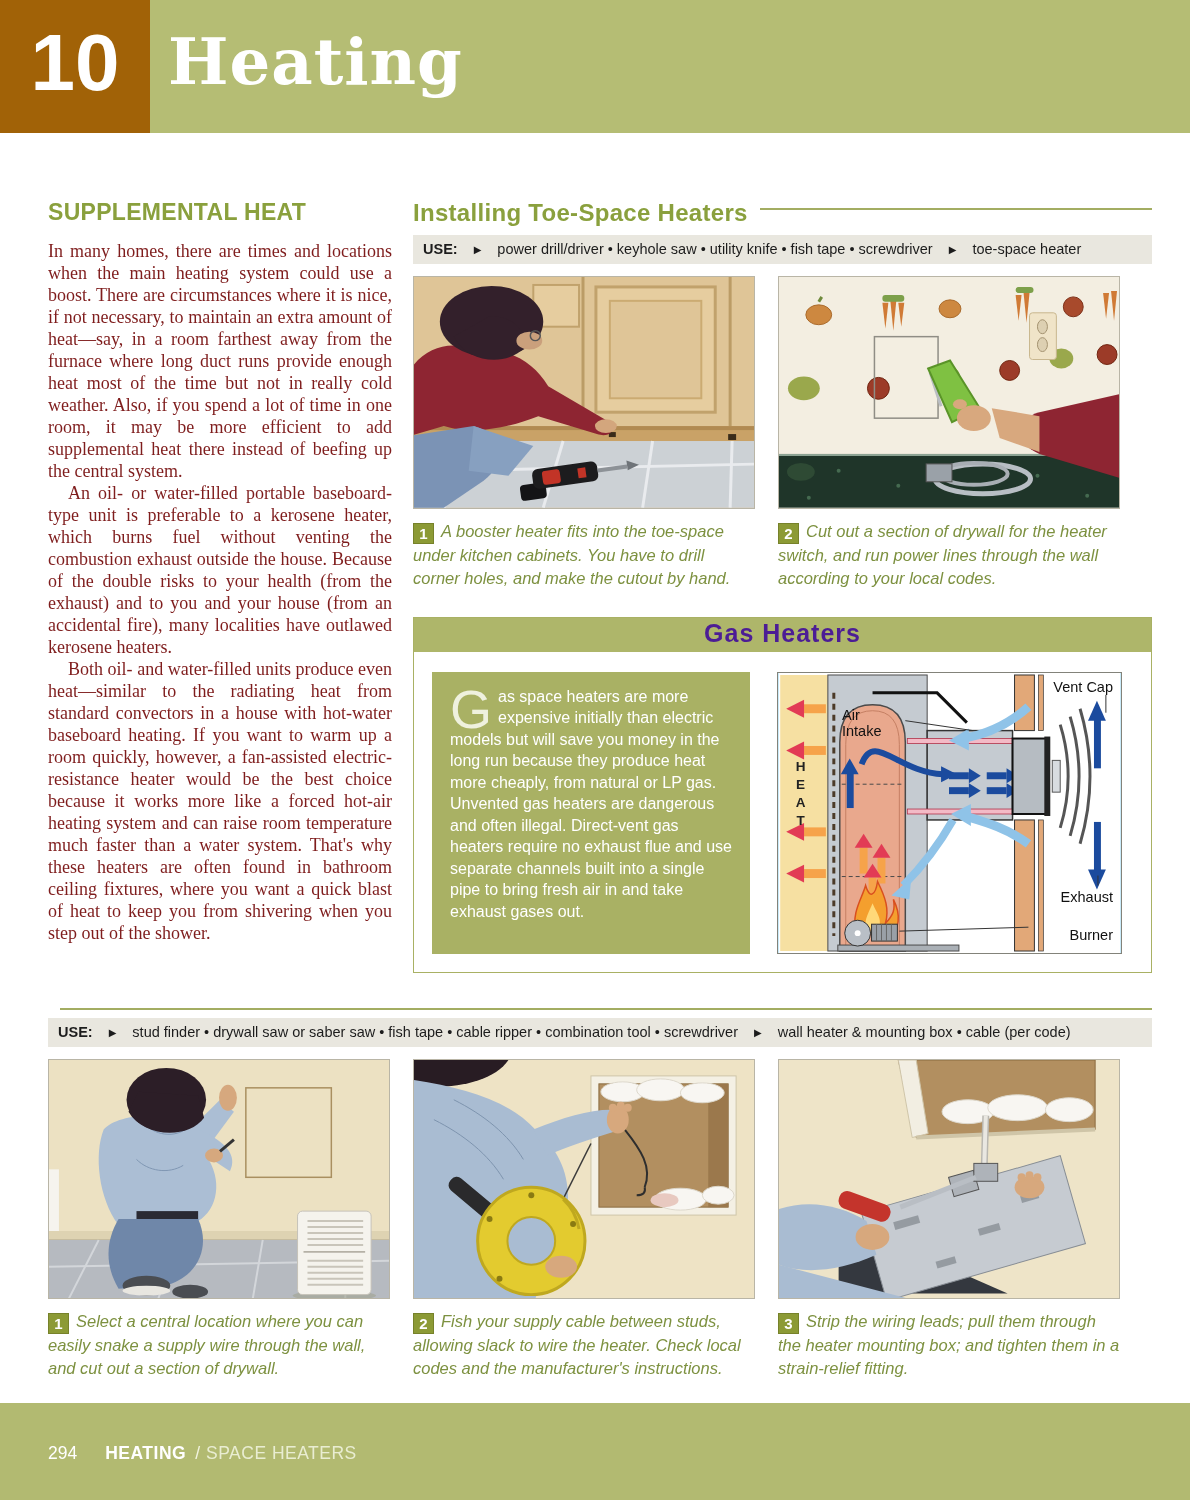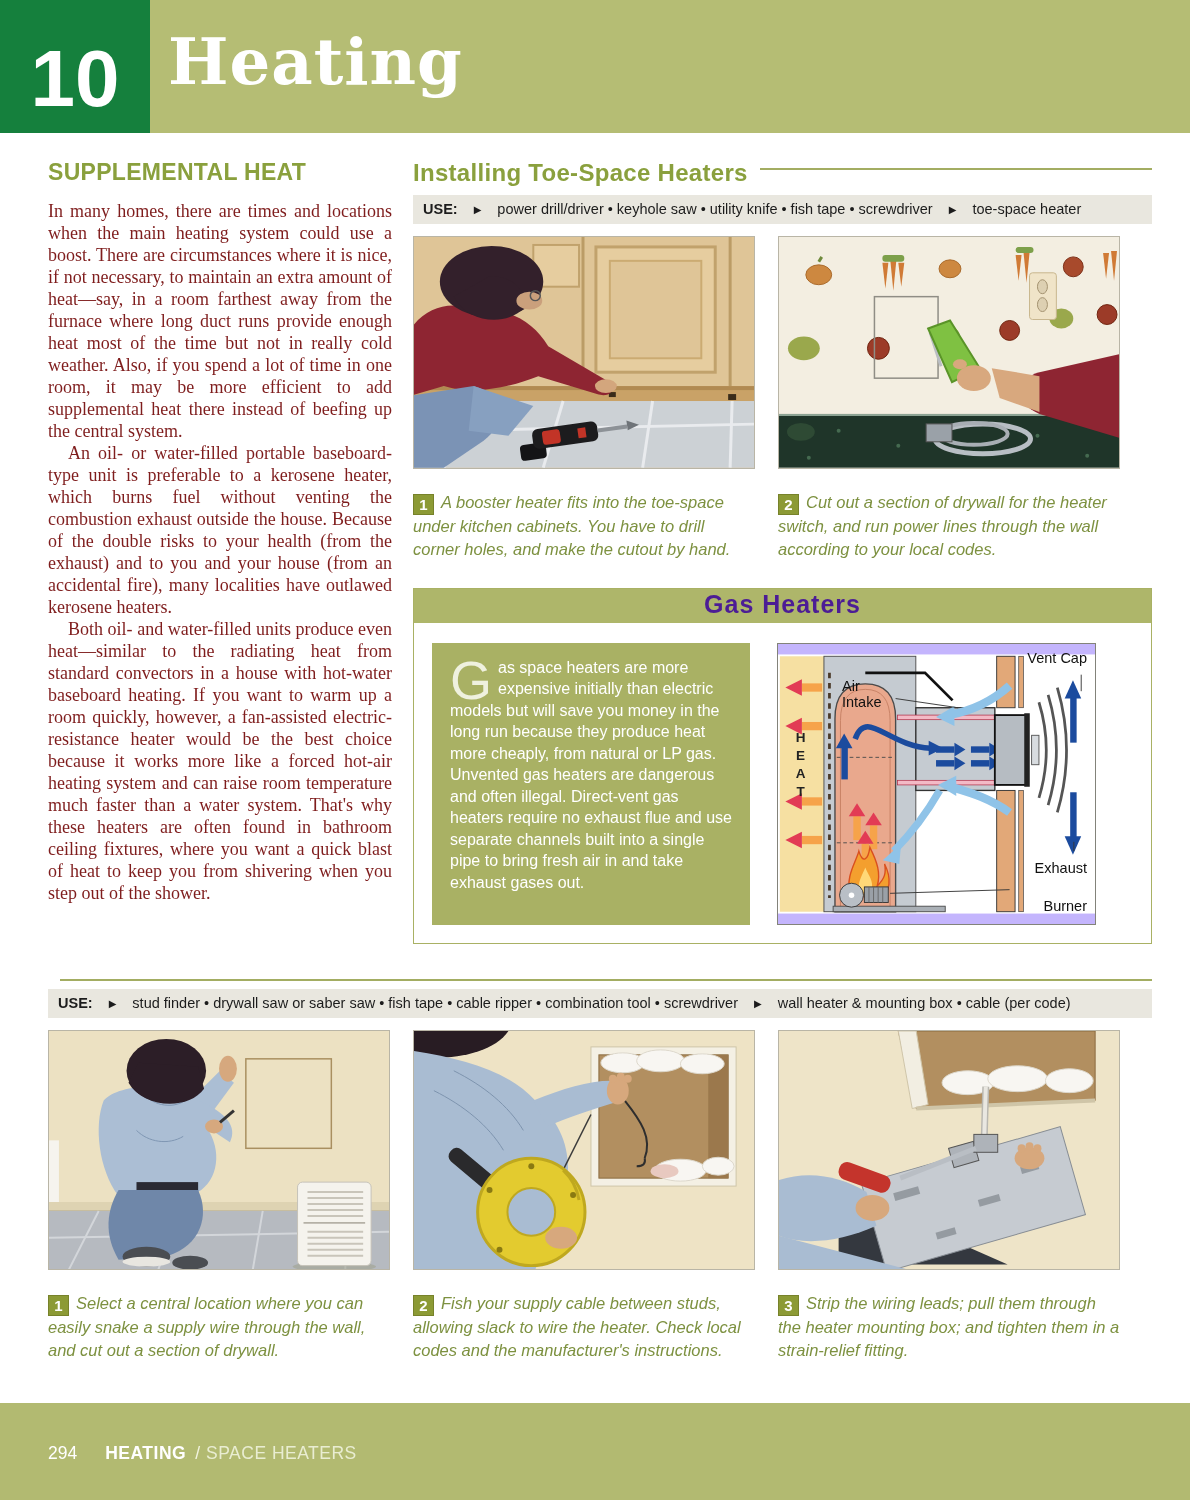--- a/index.html
+++ b/index.html
@@ -1,26 +1,26 @@
 <!DOCTYPE html>
 <html><head>
 <meta charset="utf-8">
 <style>
   *{margin:0;padding:0;box-sizing:border-box}
   body{width:1190px;font-family:"Liberation Sans",sans-serif;background:#fff;color:#1c1c1c}
   .page{position:relative;width:1190px;height:1500px;background:#fff;overflow:hidden}
 
   
   .chapter-header{display:flex;height:133px}
-  .num-box{width:150px;background:#15803d;color:#fff;display:flex;align-items:flex-end;justify-content:center;
+  .num-box{width:150px;background:#a16207;color:#fff;display:flex;align-items:center;justify-content:center;
            font-size:80px;font-weight:bold;padding-bottom:8px}
   .title-band{flex:1;background:#b5bd74;color:#fff;display:flex;align-items:center;
               font-family:"DejaVu Serif",serif;font-weight:bold;font-size:64px;padding:0 0 10px 18px;letter-spacing:1px}
 
-  .content{padding:26px 38px 0 48px}
+  .content{padding:66px 38px 0 48px}
   .top{display:flex;gap:21px}
 
   
   .left-col{width:344px;flex-shrink:0}
   h2.green{font-size:24px;color:#8aa03d;letter-spacing:.3px;font-weight:bold}
   .left-col h2{font-size:23px;margin-bottom:14px}
   .left-col p{font-family:"Liberation Serif",serif;font-size:18px;line-height:22px;text-align:justify;color:#7f1d1d}
   .left-col p + p{text-indent:20px}
 
   
@@ -29,31 +29,31 @@
   .sec-head h2{white-space:nowrap}
   .sec-head .rule{flex:1;border-top:2px solid #a3ad62;margin:9px 0 0 12px}
   .use-bar{background:#e9e7df;margin-top:8px;padding:6px 10px 7px;font-size:14.5px;display:flex;align-items:baseline;gap:16px;white-space:nowrap;overflow:hidden}
   .use-bar b{font-weight:bold}
   .use-bar .tri{font-size:10px;position:relative;top:-1px;font-family:"DejaVu Sans",sans-serif}
 
   .photo-row{display:flex;gap:23px;margin-top:12px}
   figure{width:342px}
   .photo{width:342px;border:1px solid #b9b5a6;background:#ddd}
   .photo svg{display:block;width:100%;height:auto}
-  figcaption{margin-top:22px;font-style:italic;color:#7d9140;font-size:16.5px;line-height:23px}
+  figcaption{margin-top:11px;font-style:italic;color:#7d9140;font-size:16.5px;line-height:23px}
   .badge{display:inline-block;min-width:21px;height:21px;background:#8c9a35;border:1px solid #77822a;color:#fff;
          font-style:normal;font-weight:bold;font-size:15px;line-height:19px;text-align:center;margin-right:7px;vertical-align:-2px}
 
   
   .gas-box{margin-top:27px;border:1px solid #a9b164;background:#fff}
   .gas-title{background:#aeb66a;color:#4c1d95;font-weight:bold;font-size:25px;text-align:center;letter-spacing:1px;padding:1px 0 4px}
   .gas-inner{display:flex;padding:20px 15px 18px 18px;gap:27px}
   .gas-text{width:318px;flex-shrink:0;background:#a9b164;color:#fff;padding:14px 18px;font-size:16px;line-height:21.5px;overflow:hidden}
   .dropcap{float:left;font-size:54px;line-height:40px;margin:3px 6px 0 0;color:#eff1de}
-  .diagram{position:relative;width:319px;height:282px;border:1px solid #83837a;background:#c4b5fd;flex-shrink:0}
+  .diagram{position:relative;width:345px;height:282px;border:1px solid #83837a;background:#0ea5e9;flex-shrink:0}
   .diagram svg{display:block;width:100%;height:100%}
   .lbl{position:absolute;font-size:14.5px;color:#111;line-height:16px}
   .lbl-ventcap{top:6px;right:8px}
   .lbl-airintake{top:34px;left:64px;width:58px;}
   .lbl-heat{top:86px;left:14px;writing-mode:vertical-rl;text-orientation:upright;font-weight:bold;font-size:13.5px;letter-spacing:3px;color:#222}
   .lbl-exhaust{top:216px;right:8px}
   .lbl-burner{bottom:10px;right:8px}
 
   
   .wall-sec{margin-top:26px}

